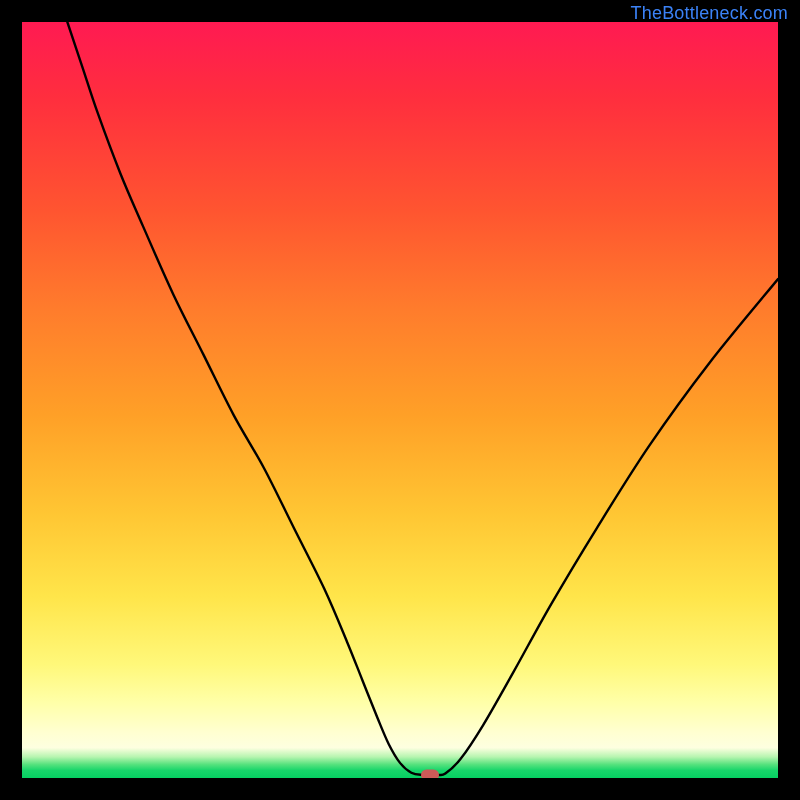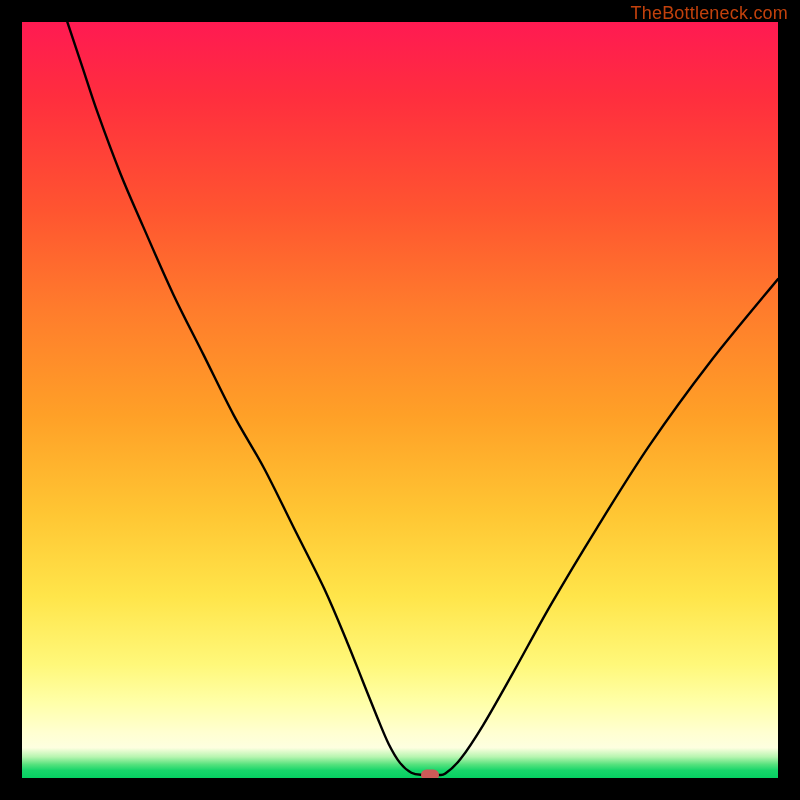--- a/index.html
+++ b/index.html
@@ -63,21 +63,21 @@
     width: 18px;
     height: 11px;
     border-radius: 6px;
     background: #cc5a58;
     transform: translate(-50%, -50%);
   }
   .watermark {
     position: absolute;
     top: 3px;
     right: 12px;
-    color: #c2410c;
+    color: #3b82f6;
     font-size: 18px;
     letter-spacing: 0.2px;
     user-select: none;
   }
 </style>
 </head>
 <body>
 
 <div class="frame">
 

